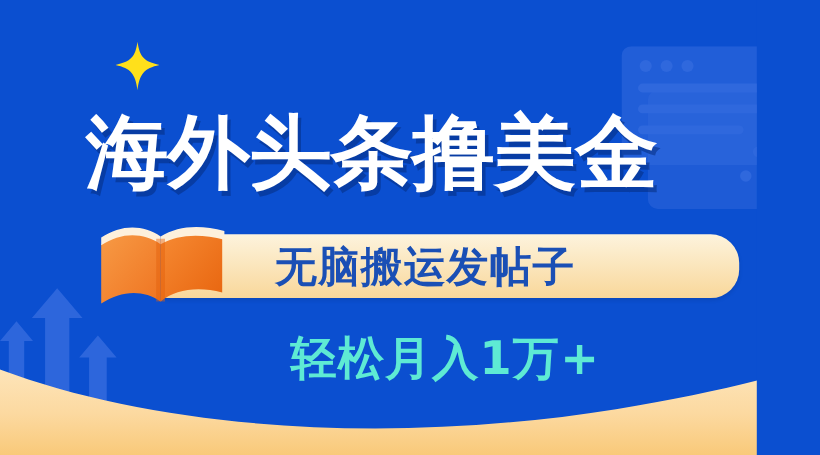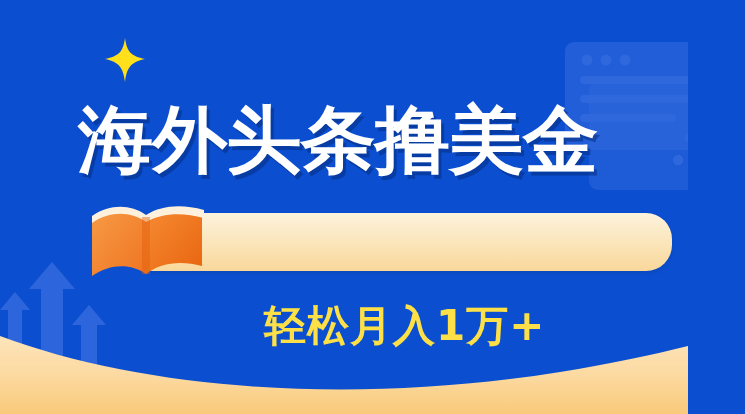--- a/index.html
+++ b/index.html
@@ -73,21 +73,21 @@
     left:90px;top:204px;width:120px;height:82px;
   }
 
   
   #sub-headline{
     position:absolute;
     left:264px;top:300px;
     height:52px;line-height:52px;
     font-size:42px;
     font-weight:bold;
-    color:#fde047;
+    color:#5eead4;
     letter-spacing:1px;
     white-space:nowrap;
     font-family:"DejaVu Sans","Liberation Sans",sans-serif;
   }
 </style>
 </head>
 <body>
 
 <div id="poster">
 
@@ -133,20 +133,21 @@
       <rect x="15" y="72" width="96" height="8" rx="4"></rect>
       <circle cx="131" cy="76" r="3.6"></circle>
       <circle cx="124" cy="96" r="4.6"></circle>
       <circle cx="113" cy="118" r="5.2"></circle>
     </g>
   </svg>
 
   <div id="main-title">海外头条撸美金</div>
 
   <div id="ribbon"></div>
+  <div id="ribbon-text">无脑搬运发帖子</div>
 
   <svg class="layer" id="book" viewBox="0 0 120 82">
     <defs>
       <linearGradient id="bookL" x1="0" y1="0" x2="1" y2="1">
         <stop offset="0%" stop-color="#f79a45"></stop>
         <stop offset="100%" stop-color="#ef7421"></stop>
       </linearGradient>
       <linearGradient id="bookR" x1="0" y1="0" x2="1" y2="1">
         <stop offset="0%" stop-color="#f68a33"></stop>
         <stop offset="100%" stop-color="#e8650f"></stop>

